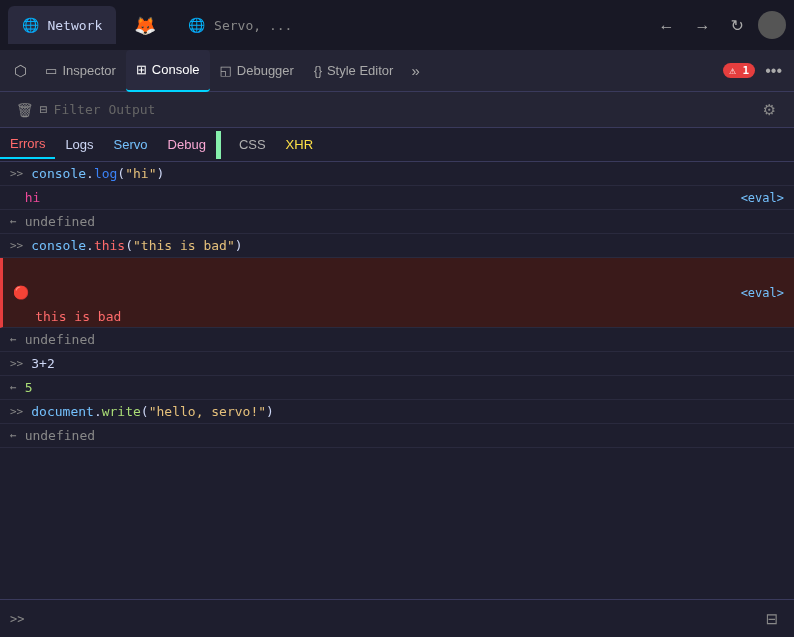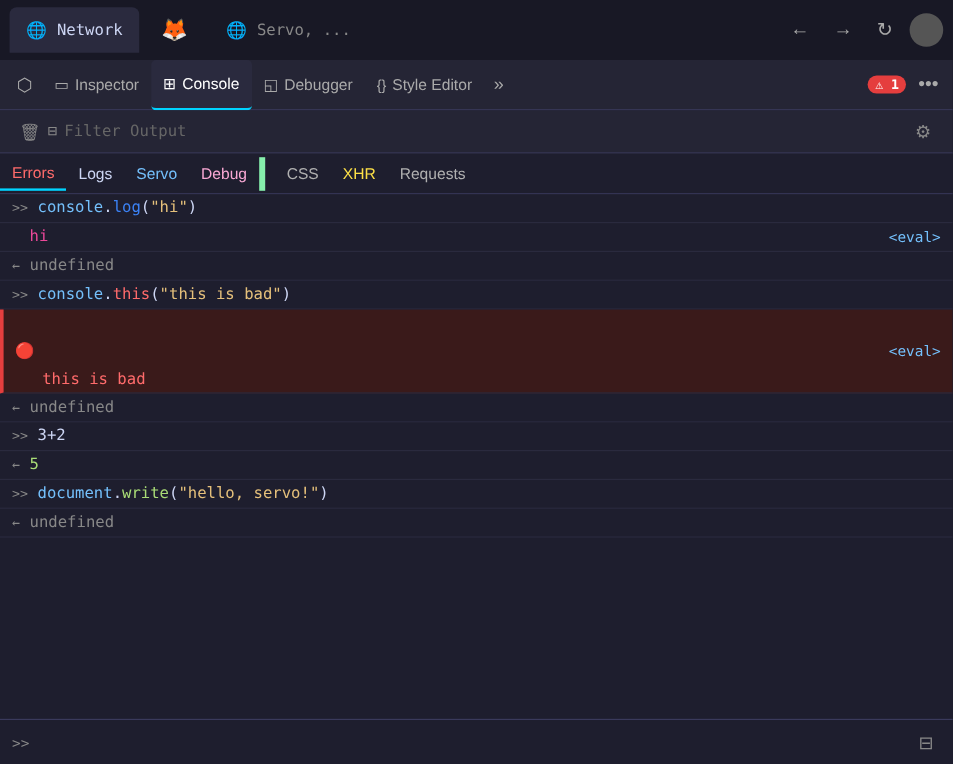--- a/index.html
+++ b/index.html
@@ -424,21 +424,20 @@
   <div class="log-filter-bar">
     <div class="log-filter-group">
       <button class="log-filter-btn errors active">Errors</button>
       <button class="log-filter-btn logs">Logs</button>
       <button class="log-filter-btn info-btn">Servo</button>
       <button class="log-filter-btn debug">Debug</button>
     </div>
     <div class="log-filter-group2">
       <button class="log-filter-btn css">CSS</button>
       <button class="log-filter-btn xhr">XHR</button>
-      <button class="log-filter-btn requests">Requests</button>
     </div>
   </div>
 
   <div class="console-output">
 
     <div class="console-line">
       <span class="chevron-right">&gt;&gt;</span>
       <span>
         <span style="color:#74c0fc;">console</span><span style="color:#cdd6f4;">.</span><span style="color:#3b82f6;">log</span><span style="color:#cdd6f4;">(</span><span style="color:#e5c07b;">"hi"</span><span style="color:#cdd6f4;">)</span>
       </span>

